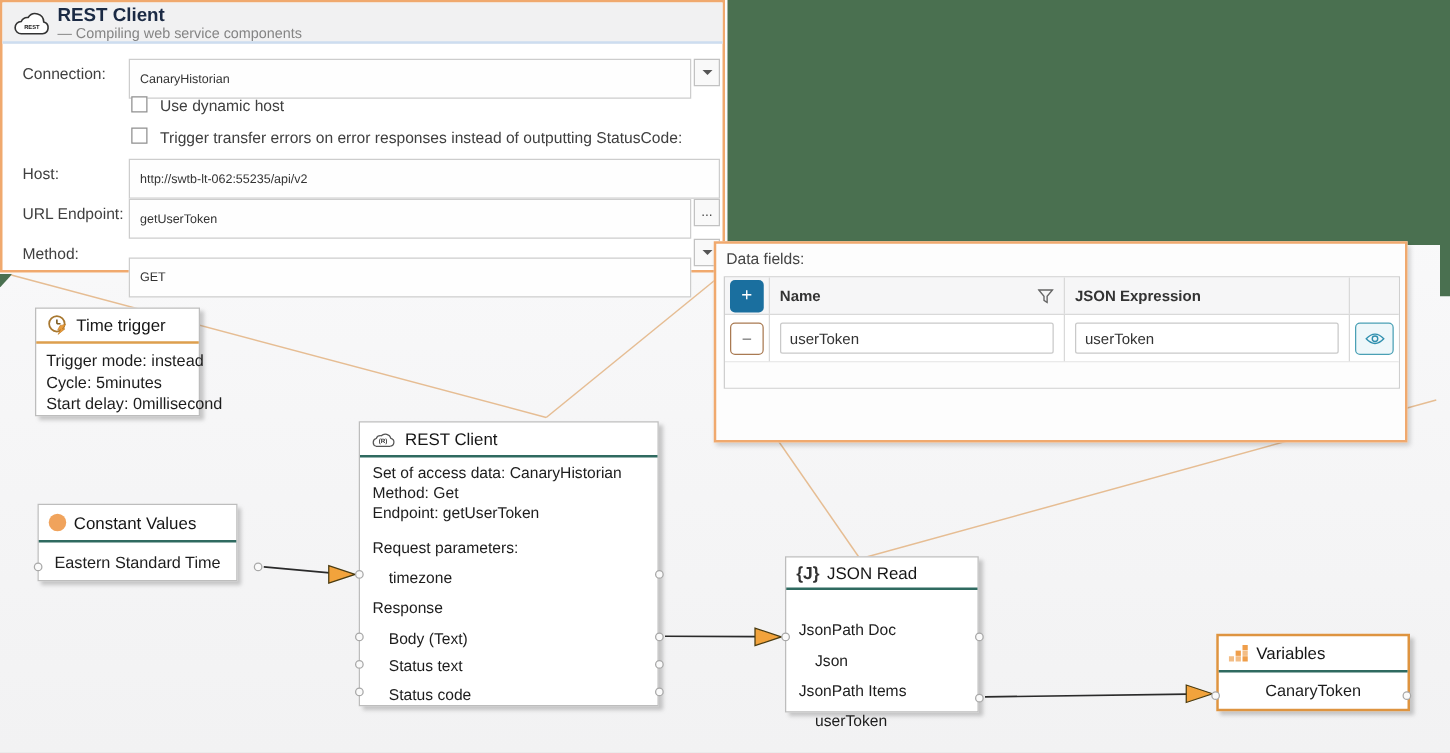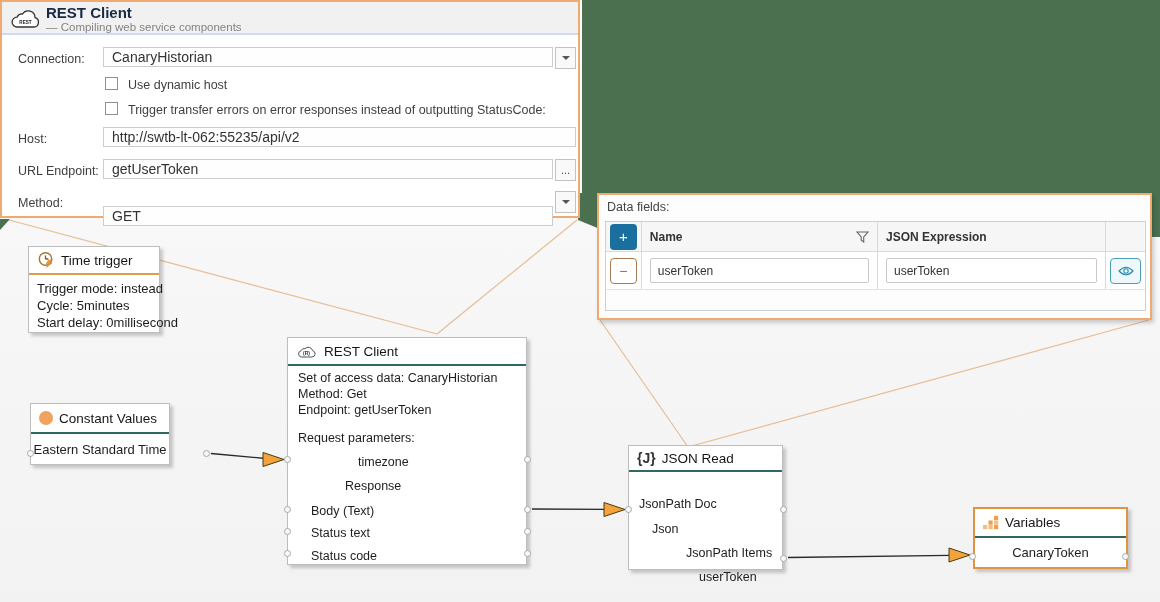--- a/index.html
+++ b/index.html
@@ -29,30 +29,30 @@
   .nl { height:16px; line-height:16px; font-size:12.5px; white-space:nowrap; }
   .ind { padding-left:13px; }
   .port { position:absolute; width:7px; height:7px; border-radius:50%;
           background:#fafafa; border:1px solid #a8a8a8; z-index:4; }
 
   .node-time { left:28px; top:246px; width:132px; height:87px; }
   .node-time .node-header { height:26px; }
   .time-body { padding:5px 8px; }
   .time-body .nl { height:17px; line-height:17px; font-size:13px; }
 
-  .node-const { left:30px; top:403px; width:140px; height:62px; }
+  .node-const { left:30px; top:403px; width:160px; height:62px; }
   .node-const .node-header { height:28px; }
   .const-body { height:30px; display:flex; align-items:center; justify-content:center;
                 font-size:13px; }
   .dot { width:14px; height:14px; border-radius:50%; background:#f0a35c; }
 
   .node-rest { left:287px; top:337px; width:240px; height:228px; }
   .node-rest .node-header { height:26px; }
   .rest-body { padding:4px 10px; }
-  .mt12{margin-top:12px;} .mt9{margin-top:9px;} .mt8{margin-top:8px;margin-left:47px;}
+  .mt12{margin-top:12px;} .mt9{margin-top:9px;} .mt8{margin-top:8px;}
   .mt7{margin-top:7px;} .mt6{margin-top:6px;}
 
   .node-json { left:628px; top:445px; width:155px; height:125px; }
   .node-json .node-header { height:24px; }
   .json-body { padding:24px 10px; }
   .brace { font-weight:700; font-size:14px; color:#333; }
 
   .node-vars { left:973px; top:507px; width:155px; height:62px; border:2px solid #de9440; }
   .node-vars .node-header { height:27px;text-align:center; }
   .vars-body { height:29px; display:flex; align-items:center; justify-content:center;
@@ -61,34 +61,34 @@
   
   .panel { position:absolute; z-index:5; background:#fff; border:2px solid #f0a96e; }
   .rest-panel { left:0; top:0; width:580px; height:218px; }
   .rp-header { position:relative; height:33px; background:#f1f1f2;
                border-bottom:2px solid #cdddf0; }
   .rp-cloud { position:absolute; left:7px; top:5px; }
   .rp-title { position:absolute; left:44px; top:2px; font-size:15px; font-weight:700;
               color:#1b2a44; }
   .rp-sub { position:absolute; left:44px; top:19px; font-size:11.5px; color:#848484; }
   .frow-label { position:absolute; left:16px; font-size:12.5px; color:#3f3f3f; }
-  .finput { position:absolute; left:101px; height:20px; border:1px solid #cdcdcd;
-            background:#fefefe; font-size:14px; color:#333; padding:0 8px;
+  .finput { position:absolute; left:101px; height:32px; border:1px solid #cdcdcd;
+            background:#fefefe; font-size:10px; color:#333; padding:0 8px;
             font-family:inherit; display:flex; align-items:center; white-space:nowrap; }
   .sidebtn { position:absolute; left:553px; width:21px; height:22px;
              border:1px solid #c2c2c2; background:#f9f9f9; display:flex;
              align-items:center; justify-content:center; font-size:11px; color:#4a4a4a; }
   .caret { width:0; height:0; border-left:4px solid transparent;
            border-right:4px solid transparent; border-top:4px solid #555; }
   .cbox { position:absolute; left:103px; width:13px; height:13px;
           border:1px solid #8f8f8f; background:#fff; }
   .cbl { position:absolute; left:126px; font-size:12.5px; color:#3f3f3f; }
 
   
-  .data-panel { left:597px; top:193px; width:555px; height:127px; background:#fdfdfd;
+  .data-panel { left:571px; top:193px; width:555px; height:161px; background:#fdfdfd;
                 box-shadow:2px 3px 4px rgba(0,0,0,.18); }
   .dp-label { position:absolute; left:8px; top:5px; font-size:12.5px; color:#444; }
   .dtable { position:absolute; left:6px; top:26px; width:541px; border:1px solid #cfcfcf; }
   .drow { display:flex; }
   .dhead { height:30px; background:#f6f6f7; border-bottom:1px solid #d9d9d9; }
   .dbody { height:38px; border-bottom:1px solid #e3e3e3; background:#fff; }
   .dfoot { height:20px; background:#fdfdfd; }
   .dc { border-right:1px solid #d9d9d9; display:flex; align-items:center; }
   .dc:last-child { border-right:none; }
   .c1{width:36px; justify-content:center;} .c2{width:237px; padding:0 8px;}

